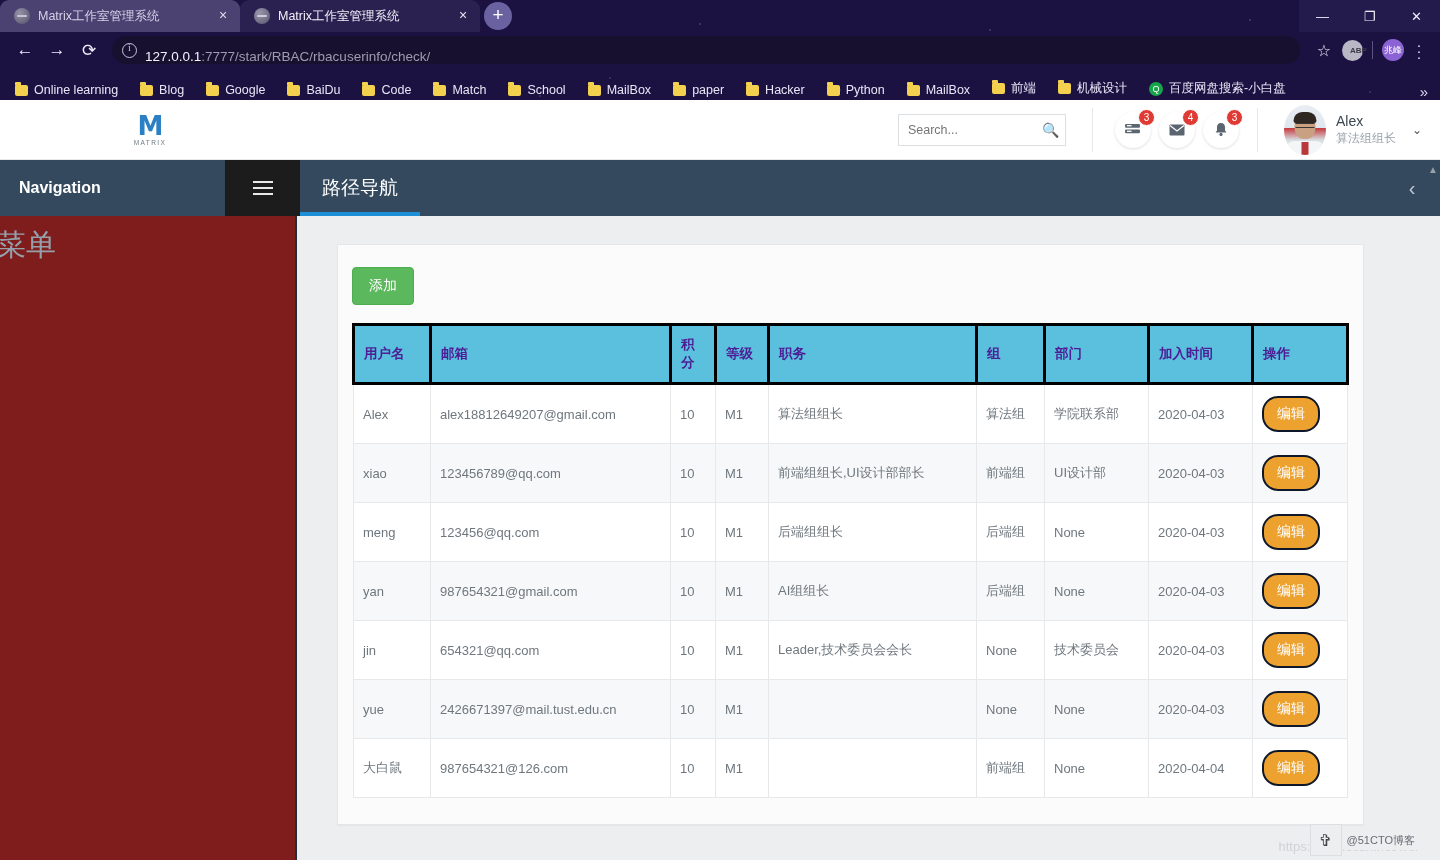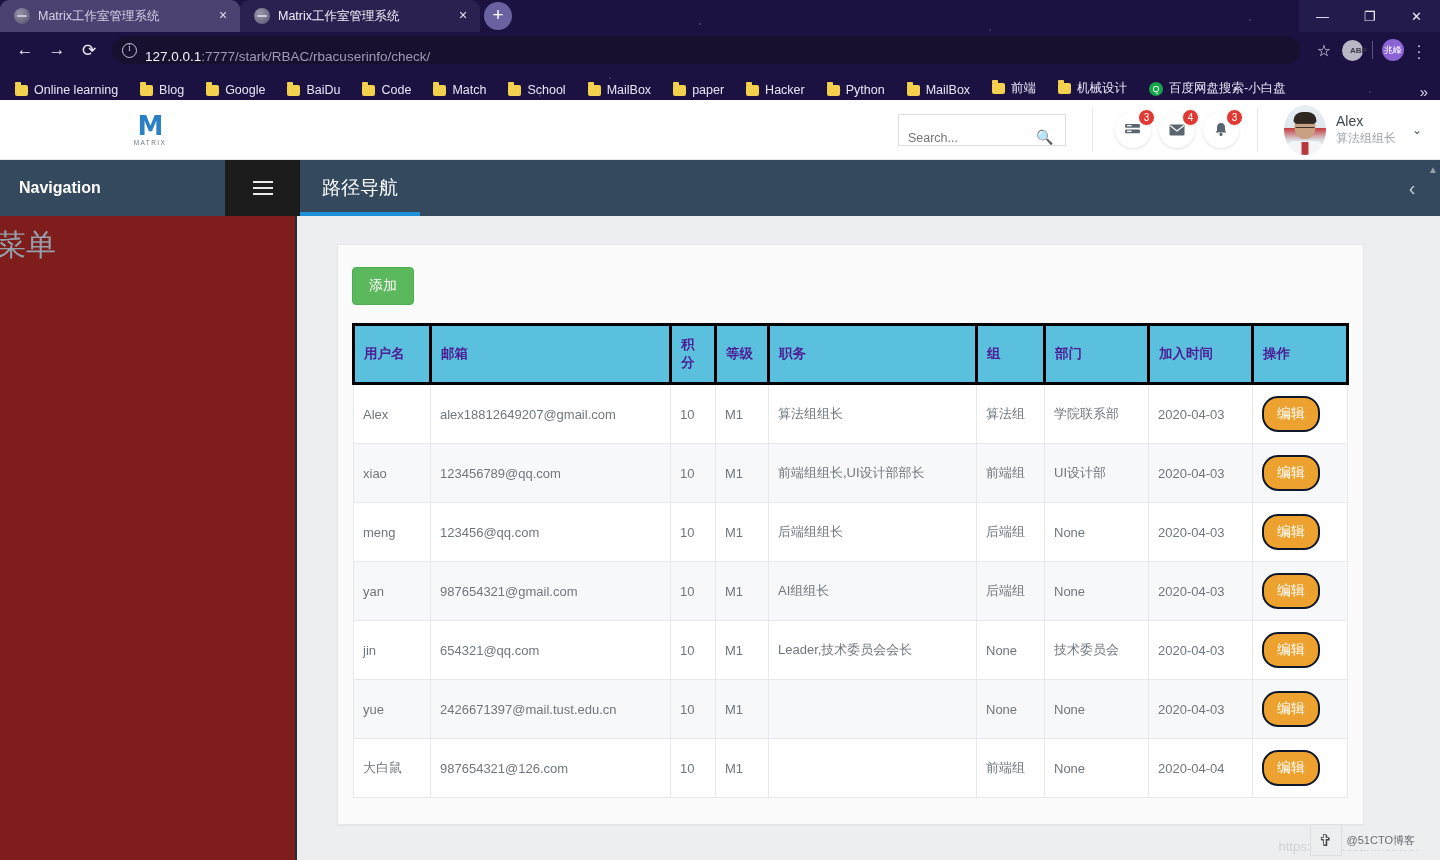--- a/index.html
+++ b/index.html
@@ -113,21 +113,21 @@
     height: 60px; background: #fff; display: flex; align-items: center;
     border-bottom: 1px solid #e6e8ea;
   }
   .brand { width: 300px; display: flex; align-items: center; justify-content: center; height: 60px; }
   .logo-wrap { text-align: center; line-height: 1; }
   .logo-m { font-size: 26px; font-weight: bold; color: #2b7fc4; font-family: "DejaVu Sans", sans-serif; letter-spacing: -1px; }
   .logo-sub { font-size: 6.5px; color: #6d7b86; letter-spacing: 1.4px; margin-top: 1px; }
   .topnav-spacer { flex: 1; }
   .searchbox {
     width: 168px; height: 32px; border: 1px solid #dcdfe2; background: #fff;
-    display: flex; align-items: flex-end; padding: 0 9px; margin-right: 26px;
+    display: flex; align-items: center; padding: 0 9px; gap: 6px; margin-right: 26px;
   }
   .searchbox input {
     border: 0; outline: 0; font-size: 12.5px; color: #9aa1a8; width: 128px;
     font-family: "Liberation Sans", sans-serif; background: transparent;
   }
   .search-mag { color: #9aa1a8; font-size: 14px; }
   .nav-icons { display: flex; align-items: center; gap: 8px; padding-left: 22px; border-left: 1px solid #e6e8ea; height: 44px; }
   .circ-btn {
     width: 36px; height: 36px; border-radius: 50%; background: #fff;
     box-shadow: 0 1px 3px rgba(0,0,0,.13);

